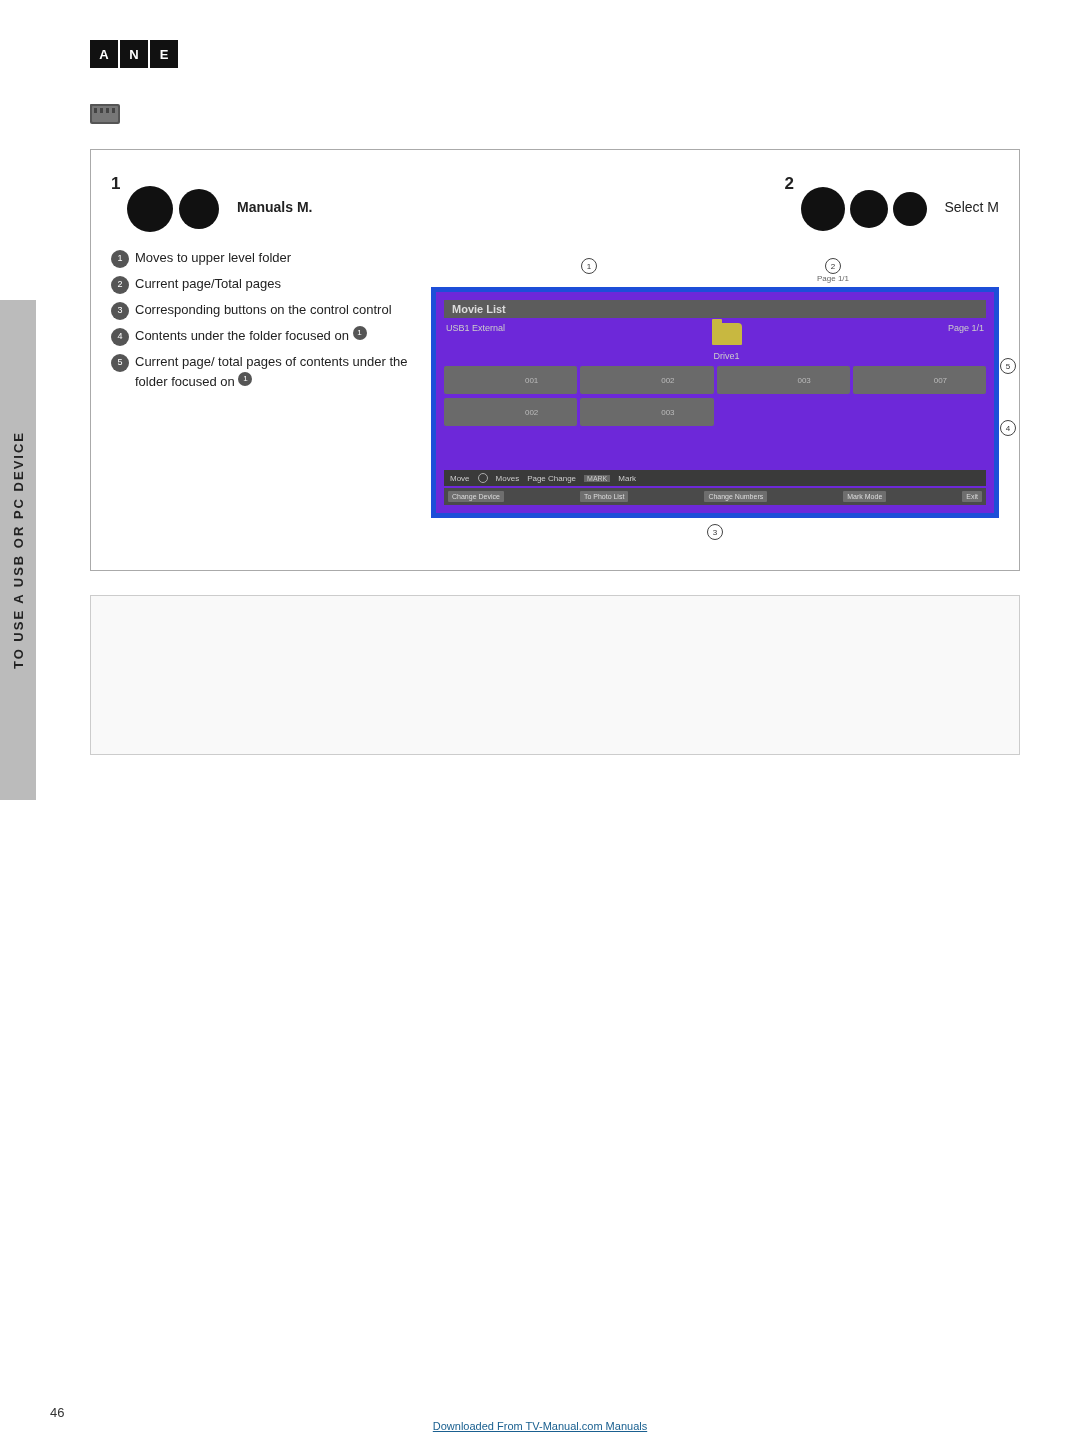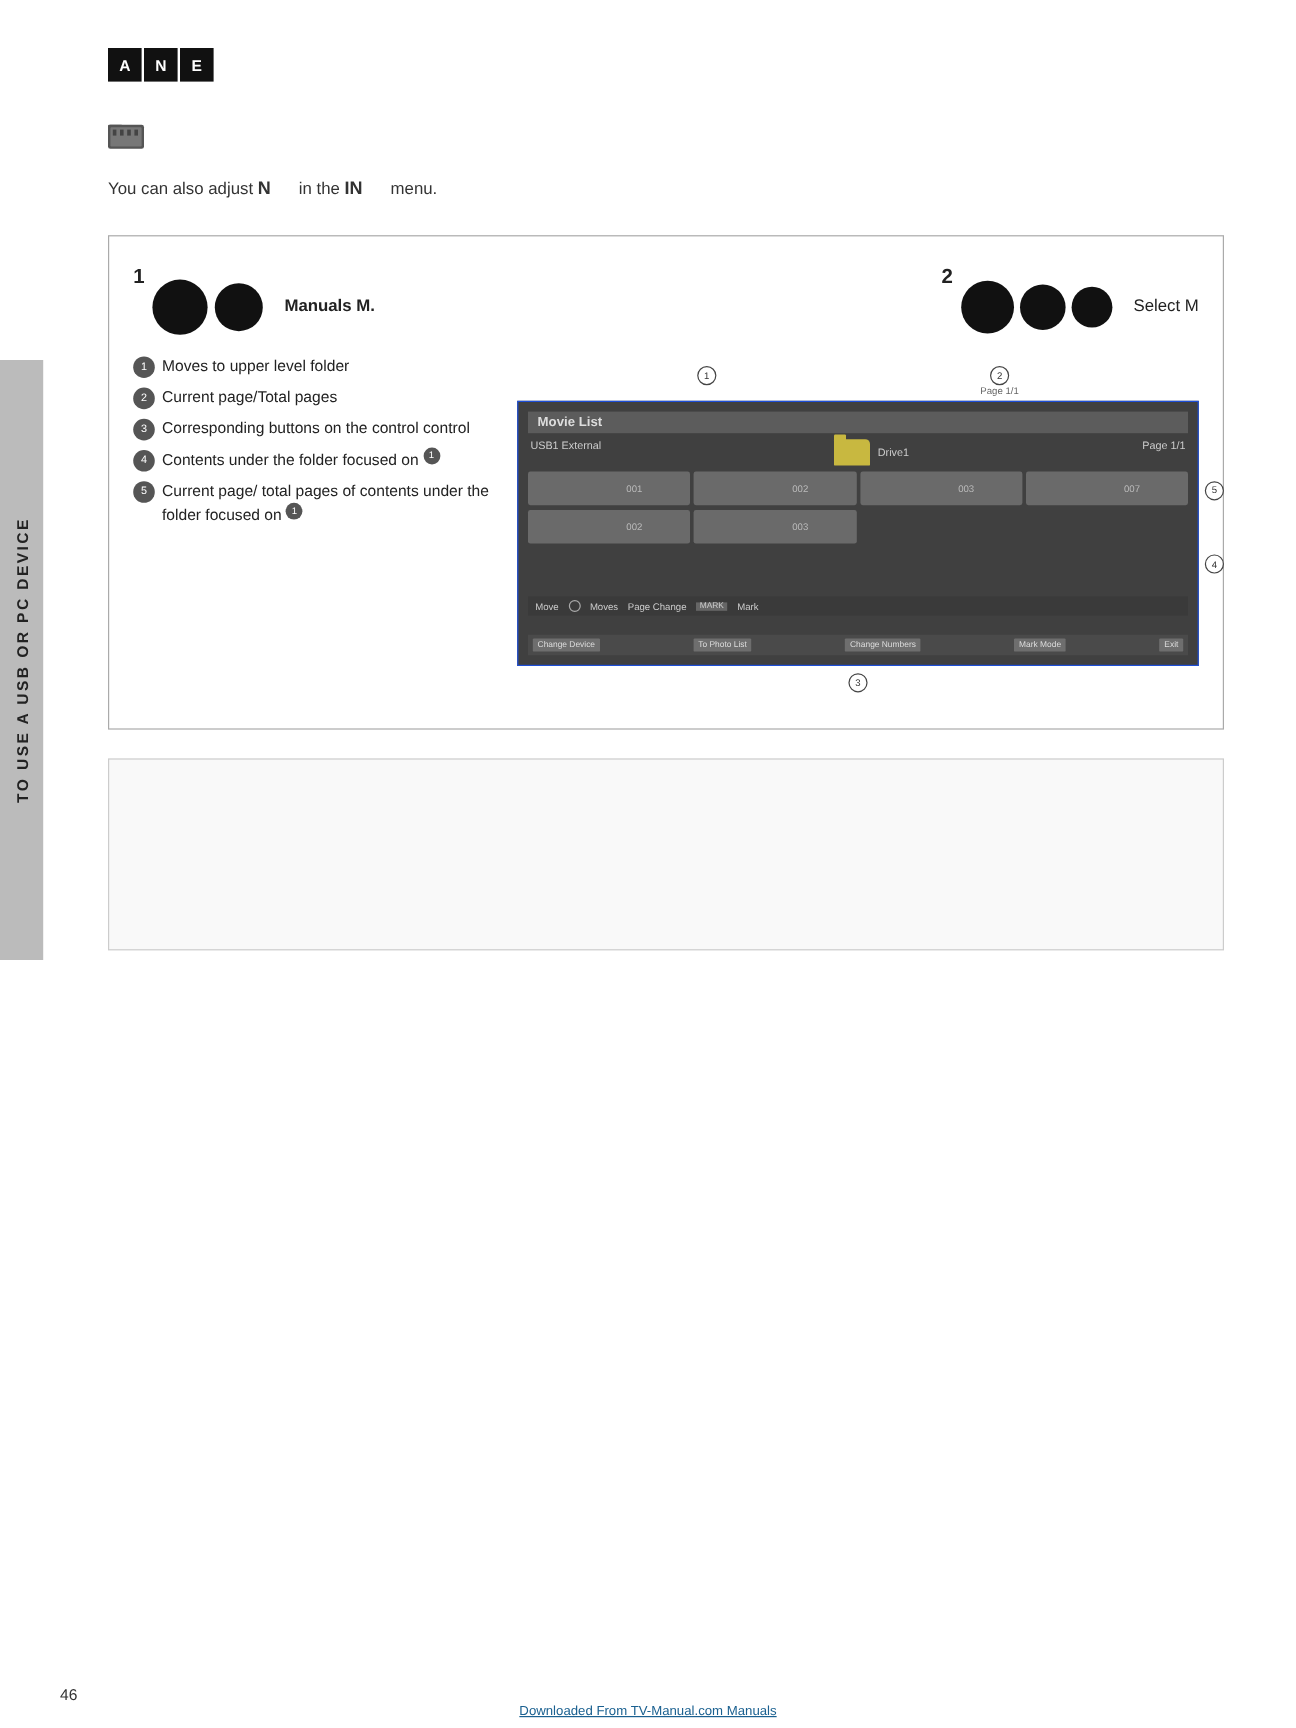--- a/index.html
+++ b/index.html
@@ -103,22 +103,22 @@
       bottom: 8px;
       left: 50%;
       transform: translateX(-50%);
       font-size: 11px;
       color: #1a6090;
       text-decoration: underline;
     }
 
     
     .ui-mockup {
-      border: 1px solid #1d4ed8;
-      background: #404040;
+      border: 5px solid #1d4ed8;
+      background: #6d28d9;
       padding: 8px;
       font-size: 10px;
       color: #eee;
       position: relative;
       width: 100%;
     }
 
     .ui-title-bar {
       background: #5c5c5c;
       padding: 3px 8px;
@@ -253,29 +253,20 @@
       <rect x="0" y="6" width="12" height="5" rx="1" fill="#555"></rect>
       <rect x="2" y="8" width="26" height="16" rx="1" fill="#777"></rect>
 
       <rect x="4" y="10" width="3" height="5" fill="#444"></rect>
       <rect x="10" y="10" width="3" height="5" fill="#444"></rect>
       <rect x="16" y="10" width="3" height="5" fill="#444"></rect>
       <rect x="22" y="10" width="3" height="5" fill="#444"></rect>
     </svg>
   </div>
 
-  <div class="instruction-text">
-    <span>You can also adjust</span>
-    <span class="bold-letter">N</span>
-    &nbsp;&nbsp;&nbsp;&nbsp;
-    <span>in the</span>
-    <span class="bold-letter">IN</span>
-    &nbsp;&nbsp;&nbsp;&nbsp;
-    <span>menu.</span>
-  </div>
 
   <div class="diagram-container">
 
     <div style="display:flex; justify-content:space-between; margin-bottom:16px;">
 
       <div style="position:relative; padding-top:8px; display:flex; align-items:center; gap:10px;">
         <span style="font-size:17px;font-weight:bold;position:absolute;top:0;left:0;">1</span>
         <div style="display:flex;gap:6px;margin-left:16px;margin-top:4px;">
           <div style="width:46px;height:46px;border-radius:50%;background:#111;"></div>
           <div style="width:40px;height:40px;border-radius:50%;background:#111;margin-top:3px;"></div>
@@ -343,21 +334,21 @@
         </div>
 
         <div class="ui-mockup">
 
           <div class="ui-title-bar">
             <span>Movie List</span>
           </div>
 
           <div class="ui-sub-bar">
             <span>USB1 External</span>
-            <div style="display:flex;align-items:center;gap:6px;">
+            <div style="display:flex;align-items:center;gap:6px;flex-direction:column;">
 
               <div style="position:relative;display:inline-block;">
                 <div style="width:30px;height:22px;background:#c8b840;border-radius:1px 4px 1px 1px;position:relative;">
                   <div style="position:absolute;top:-4px;left:0;width:10px;height:5px;background:#c8b840;border-radius:1px 1px 0 0;"></div>
                 </div>
               </div>
               <span>Drive1</span>
             </div>
             <span>Page 1/1</span>
           </div>
@@ -371,21 +362,21 @@
 
           <div style="display:grid;grid-template-columns:repeat(4,1fr);gap:3px;margin-bottom:4px;">
             <div class="ui-file">002</div>
             <div class="ui-file">003</div>
             <div style="background:transparent;"></div>
             <div style="background:transparent;"></div>
           </div>
 
           <div style="height:40px;"></div>
 
-          <div style="background:#3a3a3a;padding:3px 6px;font-size:8px;color:#ccc;display:flex;align-items:center;gap:8px;margin-bottom:16px;">
+          <div style="background:#3a3a3a;padding:3px 6px;font-size:8px;color:#ccc;display:flex;align-items:center;gap:8px;margin-bottom:2px;">
             <span>Move</span>
             <span style="display:inline-block;width:10px;height:10px;border-radius:50%;border:1px solid #aaa;"></span>
             <span>Moves</span>
             <span>Page Change</span>
             <span style="background:#666;padding:0 3px;font-size:7px;">MARK</span>
             <span>Mark</span>
           </div>
 
           <div class="ui-bottom-bar">
             <div class="ui-btn">Change Device</div>

